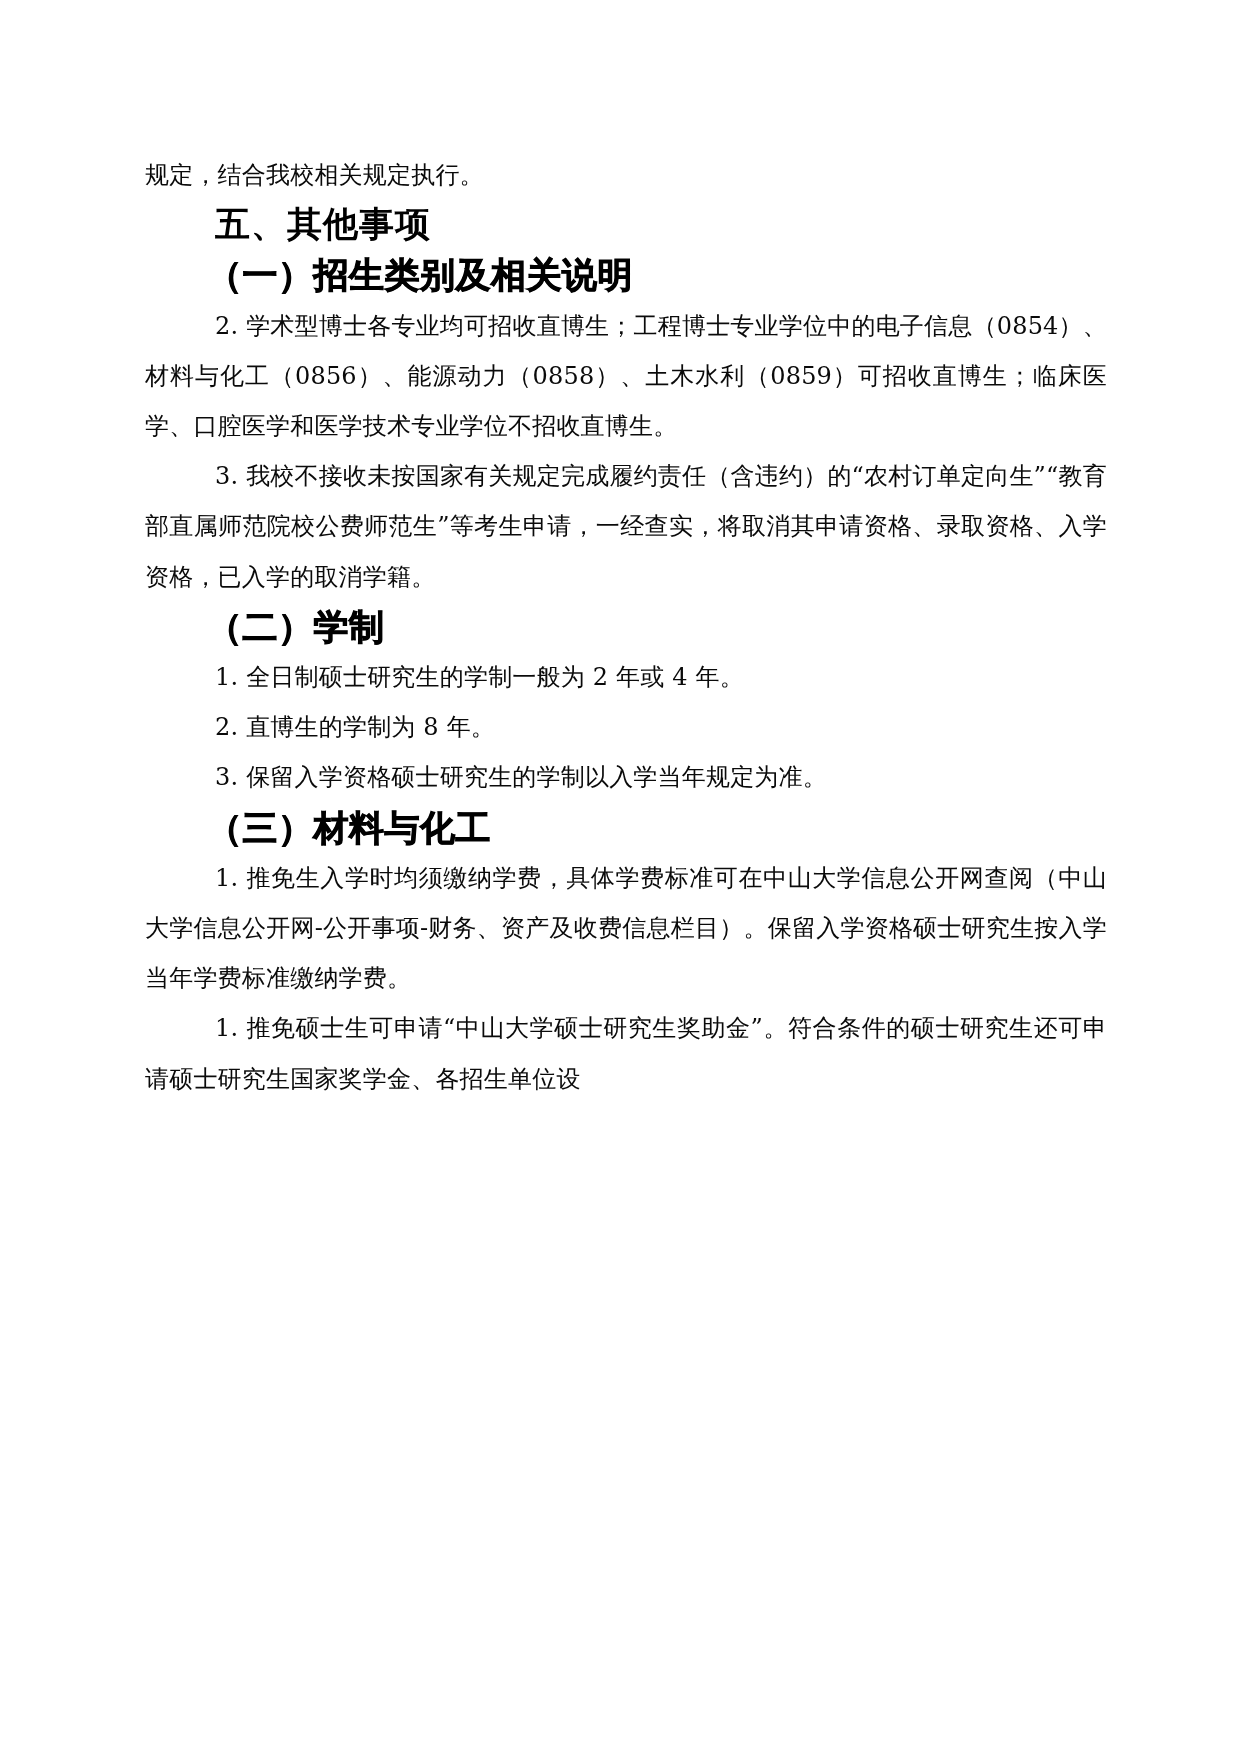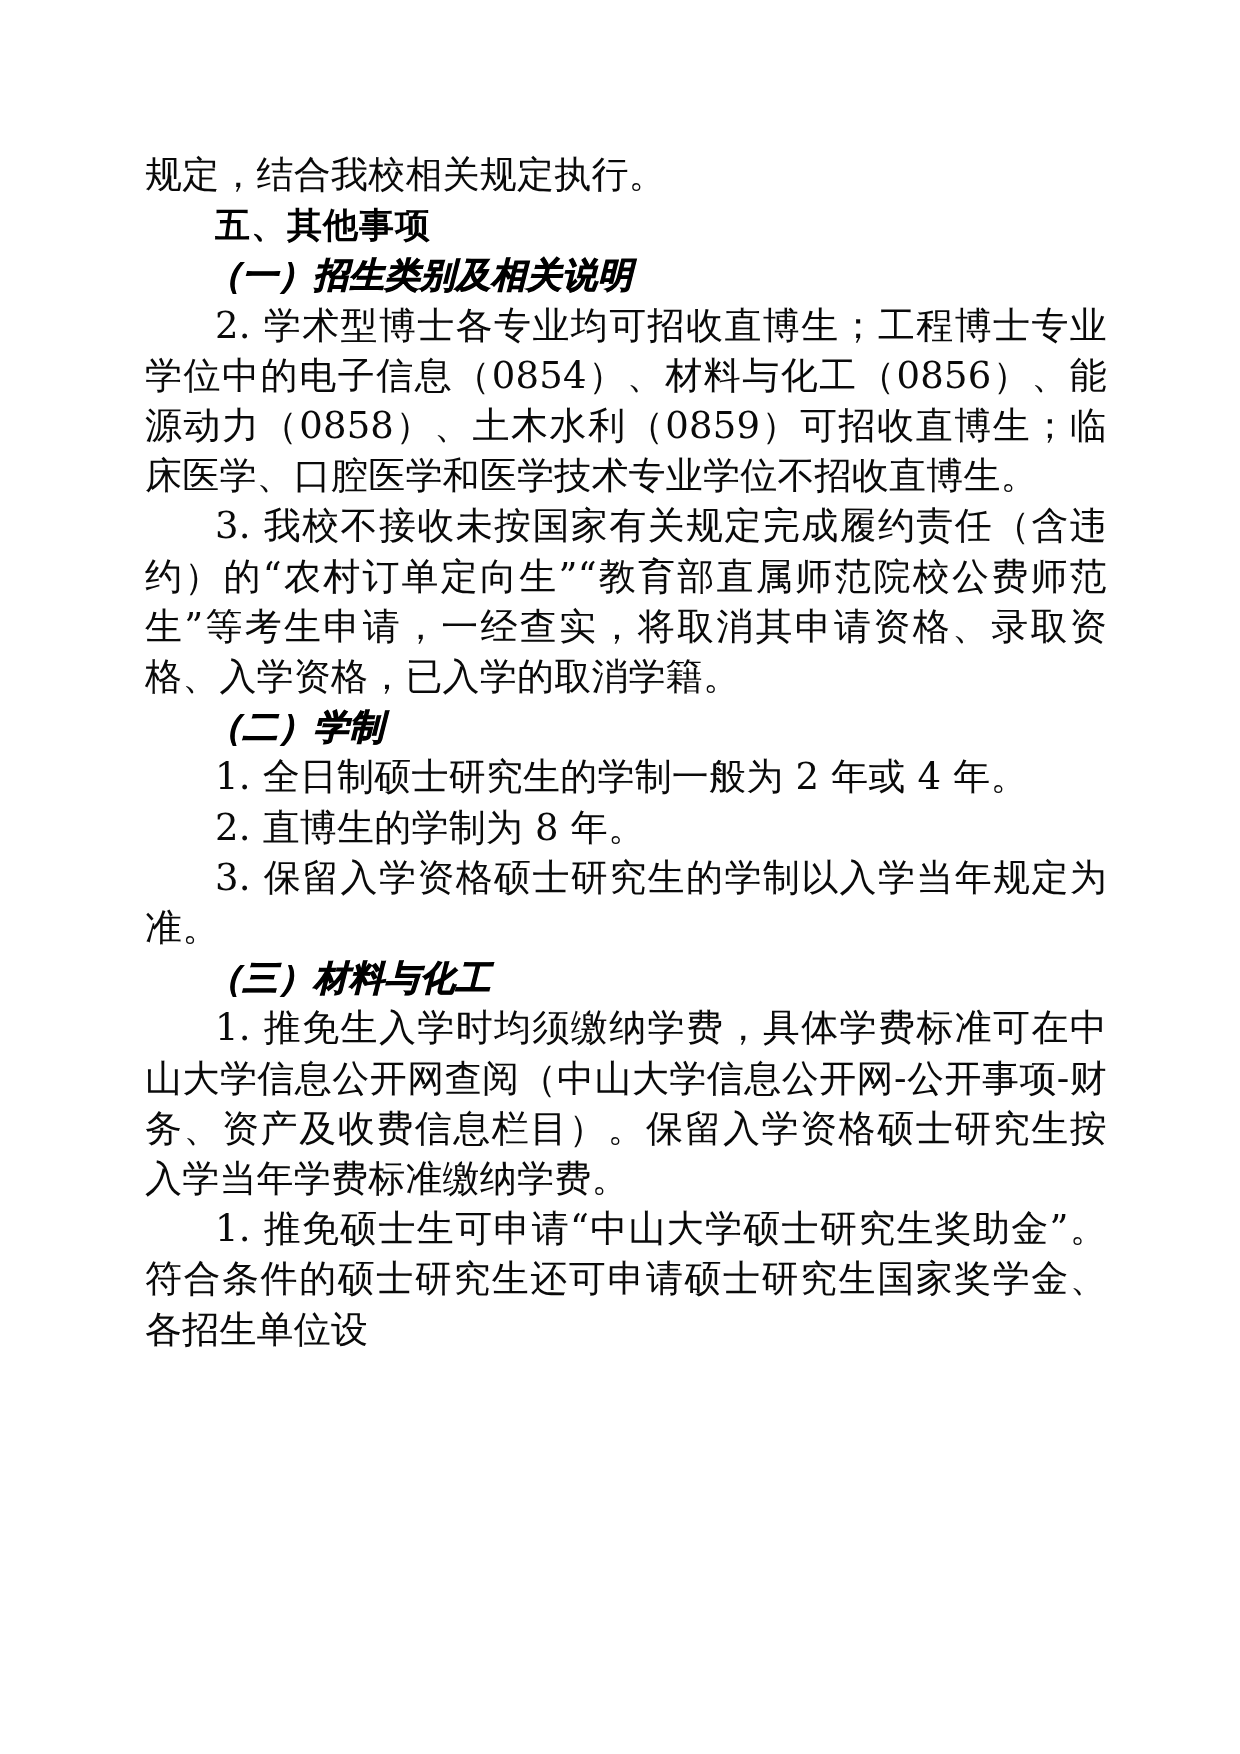--- a/index.html
+++ b/index.html
@@ -27,21 +27,21 @@
   .text-block {
     position: absolute;
     left: 145px;
     top: 150px;
     width: 962px;
   }
 
   
   p.para {
     margin: 0;
-    font-size: 37px;
+    font-size: 24px;
     line-height: 50.2px;
     letter-spacing: 0.2px;
     text-align: justify;
     text-justify: inter-character;
     font-family: "DejaVu Serif", "Liberation Serif", serif;
     font-weight: 400;
     color: #0a0a0a;
     word-break: break-all;
   }
 
@@ -54,36 +54,35 @@
     text-indent: 0;
   }
 
   
   h2.sec-heading {
     margin: 0;
     font-size: 35px;
     line-height: 50.2px;
     font-weight: 700;
     text-indent: 70px;
-    font-family: Liberation Sans, sans-serif;
+    font-family: Liberation Serif, serif;
     letter-spacing: 1px;
     color: #000000;
   }
 
   
   h3.sub-heading {
     margin: 0;
     font-size: 35px;
     line-height: 50.2px;
     font-weight: 700;
     text-indent: 62px;
     font-family: "DejaVu Serif", "Liberation Serif", serif;
     letter-spacing: 0.5px;
     color: #000000;
-    font-style: italic;
     -webkit-text-stroke: 0.9px #000000;
   }
 
   
   h3.sub-heading.short {
     text-indent: 62px;
   }
 </style>
 </head>
 <body>

